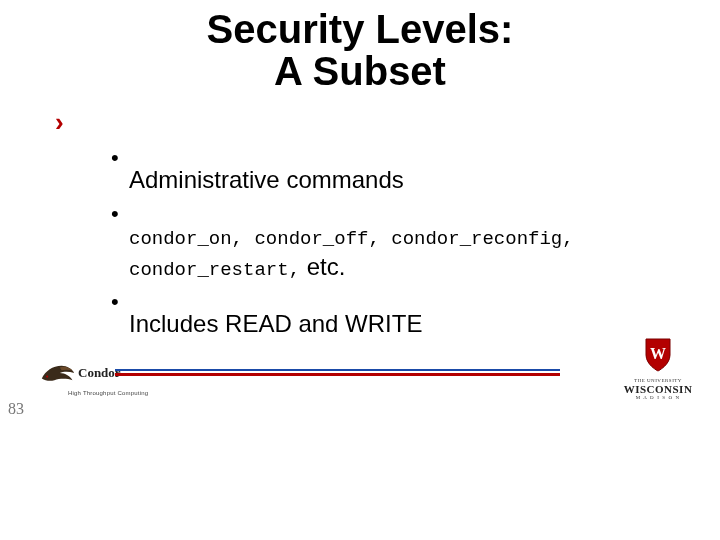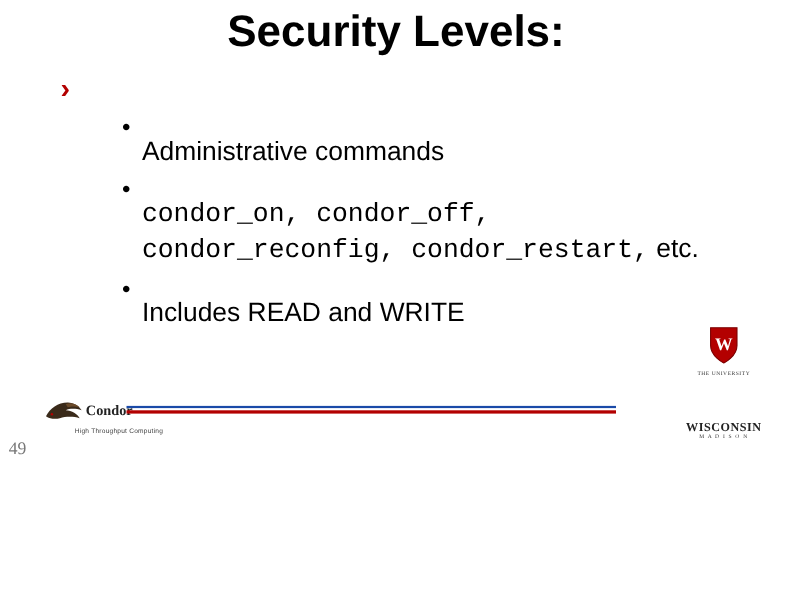--- a/index.html
+++ b/index.html
@@ -62,21 +62,21 @@
     font-size: 22px;
     line-height: 1;
     padding-top: 6px;
   }
   .sub-text {
     flex: 1;
     margin-top: 23px;
   }
   .mono {
     font-family: "Courier New", Courier, monospace;
-    font-size: 24px;
+    font-size: 19px;
   }
   
   .footer {
     position: absolute;
     left: 0;
     right: 0;
     bottom: 10px;
     height: 70px;
   }
   .page-num {
@@ -147,35 +147,35 @@
   .uw-line1 {
     font-size: 5px;
     letter-spacing: 0.5px;
     color: #333;
   }
   .uw-line2 {
     font-size: 11px;
     font-weight: bold;
     letter-spacing: 0.5px;
     color: #222;
-    margin-top: 40px;
   }
   .uw-line3 {
     font-size: 5px;
     letter-spacing: 1.1px;
     color: #333;
   }
 </style>
 </head>
 <body>
 
 <div class="slide">
 
   <div class="title">
     <div>Security Levels:</div>
+    <div>A Subset</div>
   </div>
 
   <div class="content">
 
     <div class="level1">
       <span class="chev">›</span>
     </div>
 
     <div class="sub-list">
 
@@ -220,16 +220,16 @@
     <div class="uw-logo">
       <svg class="uw-crest" viewBox="0 0 30 36">
         <path d="M3 2 H27 V18 C27 28, 15 34, 15 34 C15 34, 3 28, 3 18 Z" fill="#b30000" stroke="#7a0000" stroke-width="1"></path>
         <text x="15" y="22" text-anchor="middle" font-family="Georgia, serif" font-size="16" font-weight="bold" fill="#fff">W</text>
       </svg>
       <div class="uw-line1">THE UNIVERSITY</div>
       <div class="uw-line2">WISCONSIN</div>
       <div class="uw-line3">M A D I S O N</div>
     </div>
 
-    <div class="page-num">49</div>
+    <div class="page-num">83</div>
   </div>
 
 </div>
 
 </body></html>

